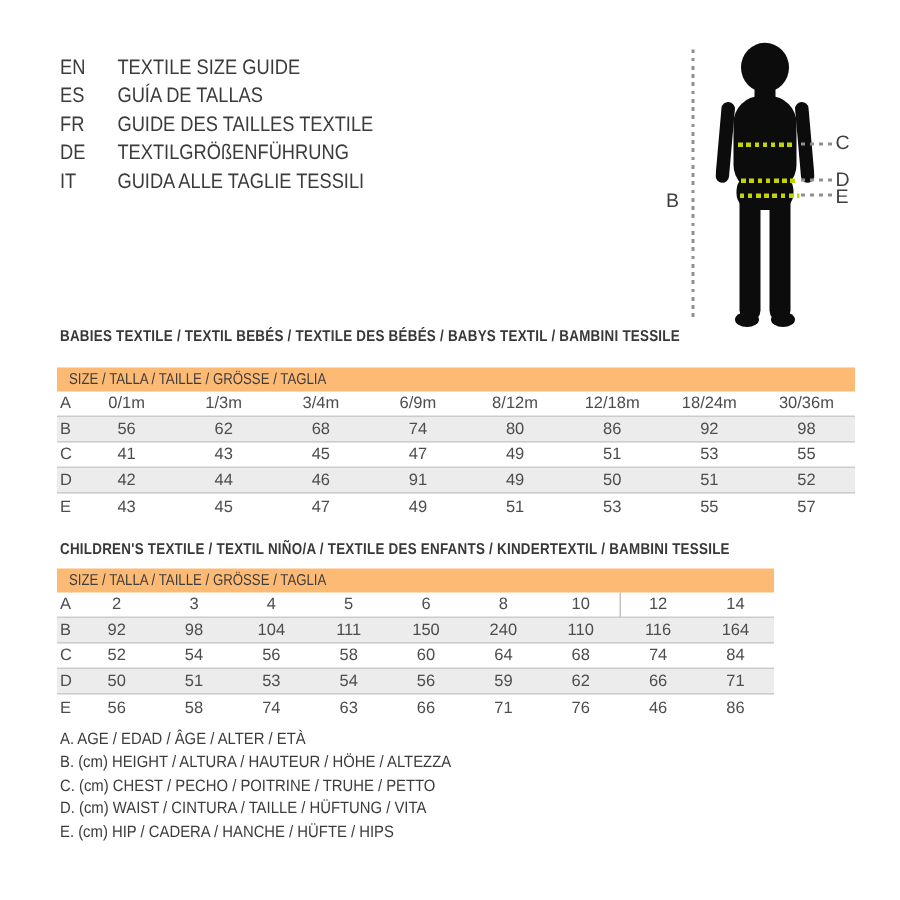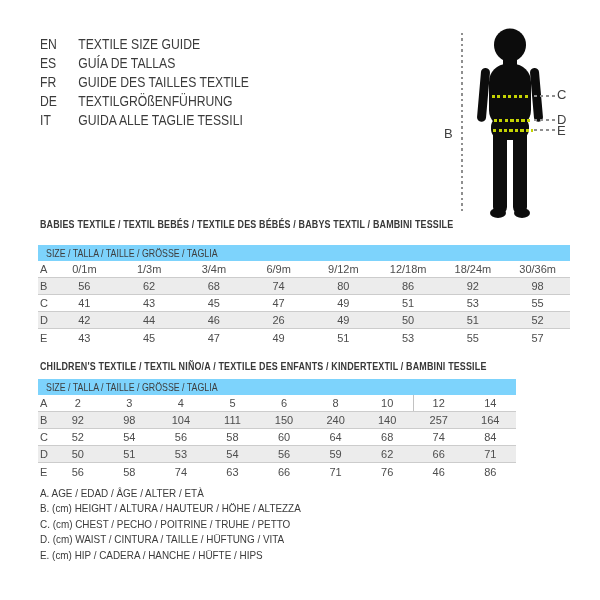--- a/index.html
+++ b/index.html
@@ -23,21 +23,21 @@
   .hdash-body { position:absolute; height:3px; background:repeating-linear-gradient(to right, #c4d303 0 3px, transparent 3px 5.5px); }
   .hdash-guide { position:absolute; height:2px; background:repeating-linear-gradient(to right, #8f8f8f 0 3px, transparent 3px 6px); }
   .mlabel { position:absolute; font-size:13px; color:#3f3f3f; line-height:14px; }
 
   
   .tbl-title {
     position:absolute; font-size:10.5px; font-weight:bold; letter-spacing:0.2px;
     transform:scaleX(0.85); transform-origin:left top; white-space:nowrap; color:#383838;
   }
   .dtable { position:absolute; font-size:11px; color:#4d4d4d; }
-  .thead { height:16px; line-height:16px; background:#7dd3fc; color:#3d3d3d; padding-left:8px; box-sizing:border-box; }
+  .thead { height:16px; line-height:16px; background:#fdba74; color:#3d3d3d; padding-left:8px; box-sizing:border-box; }
   .thead-label { display:inline-block; transform:scaleX(0.84); transform-origin:left center; font-size:10.5px; white-space:nowrap; }
   .trow {
     position:relative; display:flex; padding-left:14px; height:17px; align-items:center;
     border-bottom:1px solid #ccc; box-sizing:border-box;
   }
   .trow:last-child { border-bottom:none; }
   .trow.stripe { background:#ececec; }
   .rlabel { position:absolute; left:2px; width:12px; }
   .cell { flex:1; text-align:center; }
   .box-overlay {
@@ -114,21 +114,21 @@
   <div class="dtable" style="left:38px; top:245px; width:532px;" id="babies-table">
     <div class="thead">
       <span class="thead-label">SIZE / TALLA / TAILLE / GRÖSSE / TAGLIA</span>
     </div>
   <div class="trow">
         <span class="rlabel">A</span>
         <span class="cell">0/1m</span>
         <span class="cell">1/3m</span>
         <span class="cell">3/4m</span>
         <span class="cell">6/9m</span>
-        <span class="cell">9/12m</span>
+        <span class="cell">8/12m</span>
         <span class="cell">12/18m</span>
         <span class="cell">18/24m</span>
         <span class="cell">30/36m</span>
       </div>
       <div class="trow stripe">
         <span class="rlabel">B</span>
         <span class="cell">56</span>
         <span class="cell">62</span>
         <span class="cell">68</span>
         <span class="cell">74</span>
@@ -146,21 +146,21 @@
         <span class="cell">49</span>
         <span class="cell">51</span>
         <span class="cell">53</span>
         <span class="cell">55</span>
       </div>
       <div class="trow stripe">
         <span class="rlabel">D</span>
         <span class="cell">42</span>
         <span class="cell">44</span>
         <span class="cell">46</span>
-        <span class="cell">26</span>
+        <span class="cell">91</span>
         <span class="cell">49</span>
         <span class="cell">50</span>
         <span class="cell">51</span>
         <span class="cell">52</span>
       </div>
       <div class="trow">
         <span class="rlabel">E</span>
         <span class="cell">43</span>
         <span class="cell">45</span>
         <span class="cell">47</span>
@@ -191,22 +191,22 @@
         <span class="cell">14</span>
       </div>
       <div class="trow stripe">
         <span class="rlabel">B</span>
         <span class="cell">92</span>
         <span class="cell">98</span>
         <span class="cell">104</span>
         <span class="cell">111</span>
         <span class="cell">150</span>
         <span class="cell">240</span>
-        <span class="cell">140</span>
-        <span class="cell">257</span>
+        <span class="cell">110</span>
+        <span class="cell">116</span>
         <span class="cell">164</span>
       </div>
       <div class="trow">
         <span class="rlabel">C</span>
         <span class="cell">52</span>
         <span class="cell">54</span>
         <span class="cell">56</span>
         <span class="cell">58</span>
         <span class="cell">60</span>
         <span class="cell">64</span>

